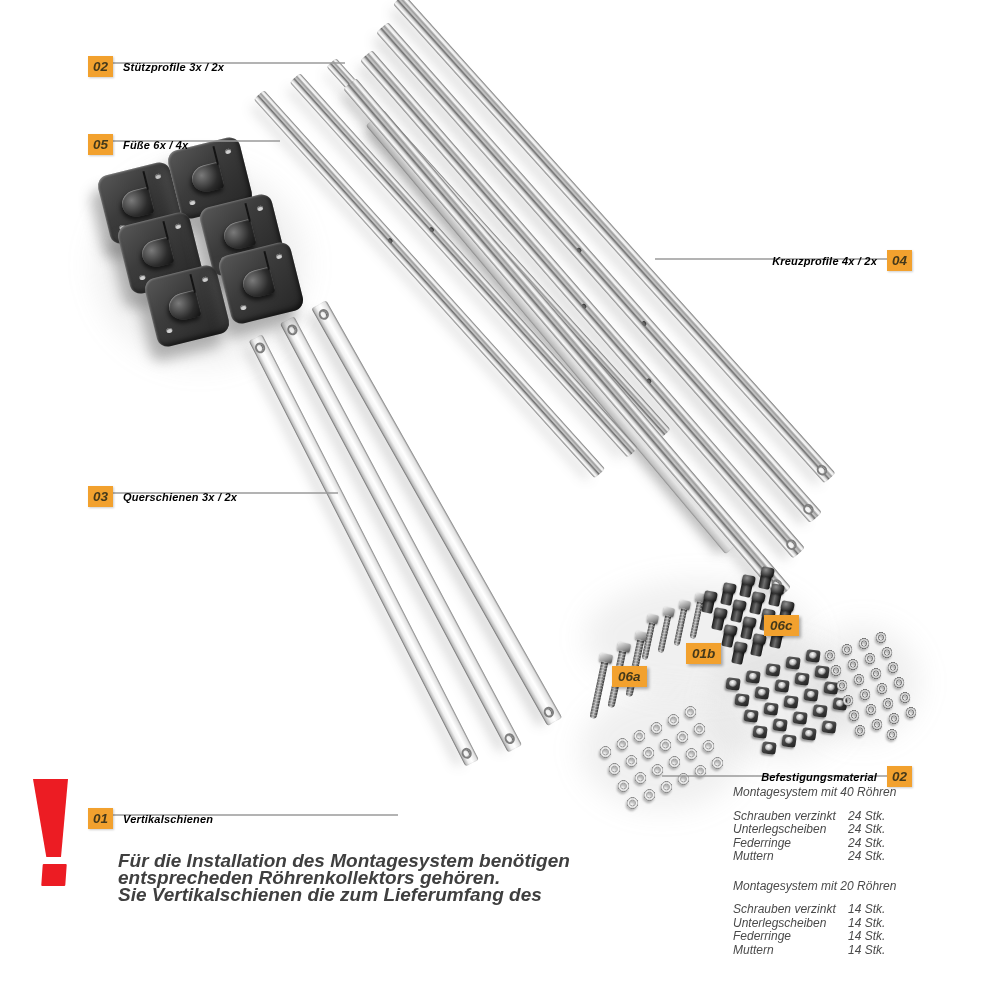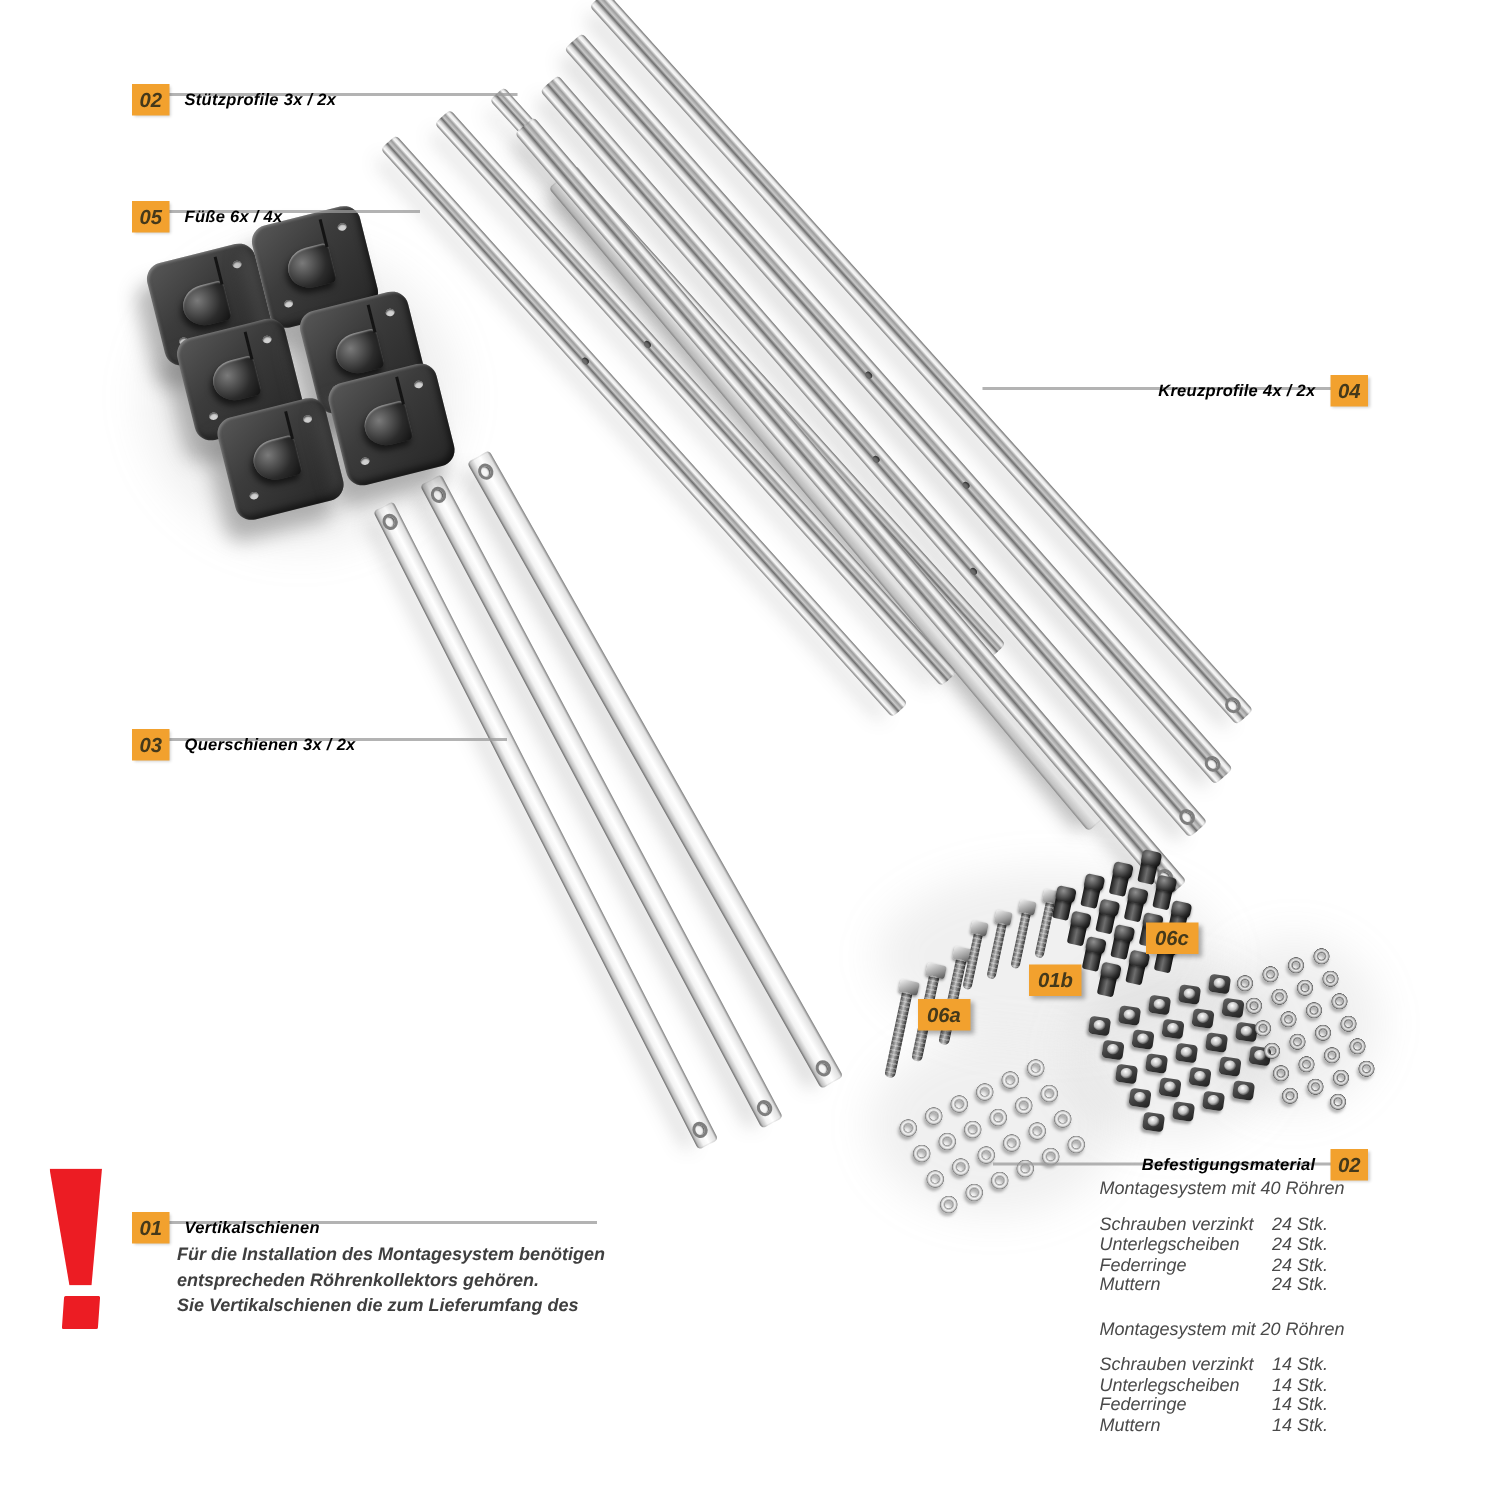--- a/index.html
+++ b/index.html
@@ -63,22 +63,22 @@
   .badge{display:inline-block;min-width:17px;padding:2px 4px;text-align:center;
         background:var(--orange);color:#44391b;font-weight:bold;font-style:italic;font-size:13.5px;
         line-height:17px;box-shadow:1px 1px 2px rgba(0,0,0,.2);}
   .label{position:absolute;display:flex;align-items:center;gap:10px;z-index:10;margin-top:16px;}
   .label .txt{font-weight:bold;font-style:italic;font-size:11px;color:#000000;letter-spacing:.2px;
         white-space:nowrap;}
   .leader{position:absolute;height:2px;background:#9a9a9a;opacity:.75;z-index:9;}
   .minibadge{position:absolute;z-index:10;background:var(--orange);color:#44391b;font-weight:bold;
         font-style:italic;font-size:13.5px;padding:3px 6px;box-shadow:2px 2px 3px rgba(0,0,0,.3);}
   
-  .note{position:absolute;left:118px;top:828px;z-index:10;font-weight:bold;font-style:italic;
-        font-size:12px;line-height:17px;color:#3f3f3f;}
+  .note{position:absolute;left:118px;top:852px;z-index:10;font-weight:bold;font-style:italic;
+        font-size:19px;line-height:17px;color:#3f3f3f;}
   .plist{position:absolute;left:733px;top:786px;width:185px;z-index:10;font-style:italic;
         font-size:12px;line-height:12.5px;color:#4a4a4a;}
   .plist .sect-title{margin-bottom:11px;}
   .plist .sect{margin-bottom:17px;}
   .prow{display:grid;grid-template-columns:115px auto;margin-bottom:1px;}
   
   .excl-bar{position:absolute;left:33px;top:779px;width:35px;height:78px;background:var(--red);
         clip-path:polygon(0 0,100% 0,80% 100%,38% 100%);}
   .excl-dot{position:absolute;left:42px;top:864px;width:24px;height:22px;background:var(--red);
         transform:skewX(-4deg);border-radius:1px;}

